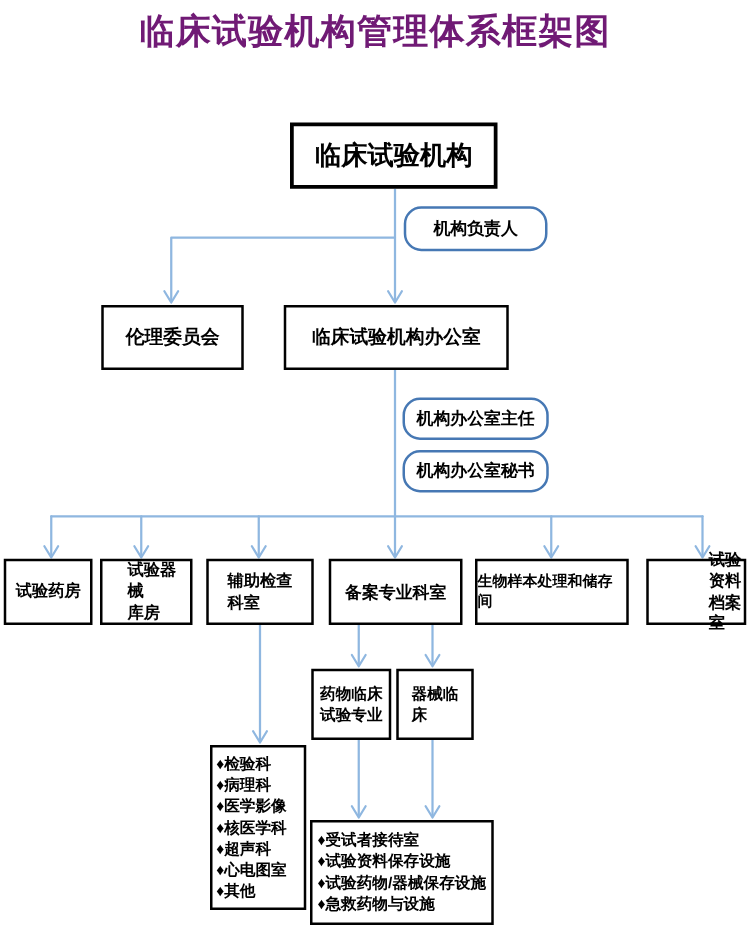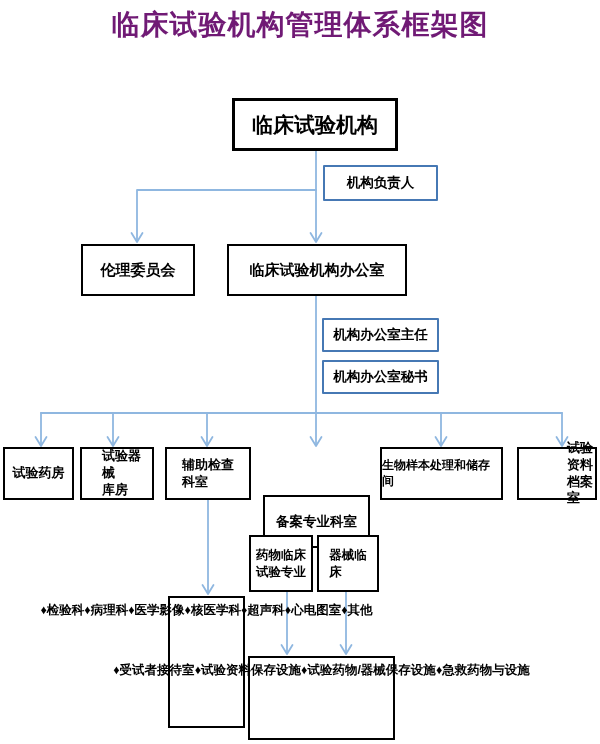--- a/index.html
+++ b/index.html
@@ -20,28 +20,28 @@
   }
   svg.wires{position:absolute;left:0;top:0;z-index:0;}
   .node{
     position:absolute;z-index:1;background:#fff;
     display:flex;align-items:center;justify-content:center;
     font-weight:700;white-space:pre-line;
     box-sizing:border-box;line-height:1.3;
   }
   .black{border:2px solid var(--box-border);}
   .rounded{
-    border:2px solid var(--rounded-border);border-radius:1px;
+    border:2px solid var(--rounded-border);border-radius:14px;
     font-size:13.5px;
   }
   .list-box{
     position:absolute;z-index:1;background:#fff;
     border:2px solid var(--box-border);box-sizing:border-box;
     font-weight:700;text-align:left;
-    display:flex;flex-direction:row;justify-content:center;
+    display:flex;flex-direction:column;justify-content:center;
   }
   .list-box .li{line-height:17px;white-space:nowrap;}
 </style>
 </head>
 <body>
 
 <div class="stage">
 
   <div class="title">临床试验机构管理体系框架图</div>
 
@@ -98,21 +98,21 @@
   <div class="node rounded" style="left:322px;top:360px;width:117px;height:34px;">机构办公室秘书</div>
 
   <div class="node black" style="left:3px;top:447px;width:71px;height:53px;font-size:13px;">试验药房</div>
 
   <div class="node black" style="left:80px;top:447px;width:74px;height:53px;font-size:13px;padding-left:20px;">试验器械
 库房</div>
 
   <div class="node black" style="left:165px;top:447px;width:86px;height:53px;font-size:13px;">辅助检查
 科室</div>
 
-  <div class="node black" style="left:263px;top:447px;width:107px;height:53px;font-size:13.5px;margin-top:48px;">备案专业科室</div>
+  <div class="node black" style="left:263px;top:447px;width:107px;height:53px;font-size:13.5px;">备案专业科室</div>
 
   <div class="node black" style="left:380px;top:447px;width:123px;height:53px;font-size:12px;">生物样本处理和储存间</div>
 
   <div class="node black" style="left:517px;top:447px;width:80px;height:53px;font-size:13px;padding-left:48px;">试验资料
 档案室</div>
 
   <div class="node black" style="left:249px;top:535px;width:64px;height:57px;font-size:12.5px;">药物临床
 试验专业</div>
 
   <div class="node black" style="left:317px;top:535px;width:62px;height:57px;font-size:12.5px;">器械临

